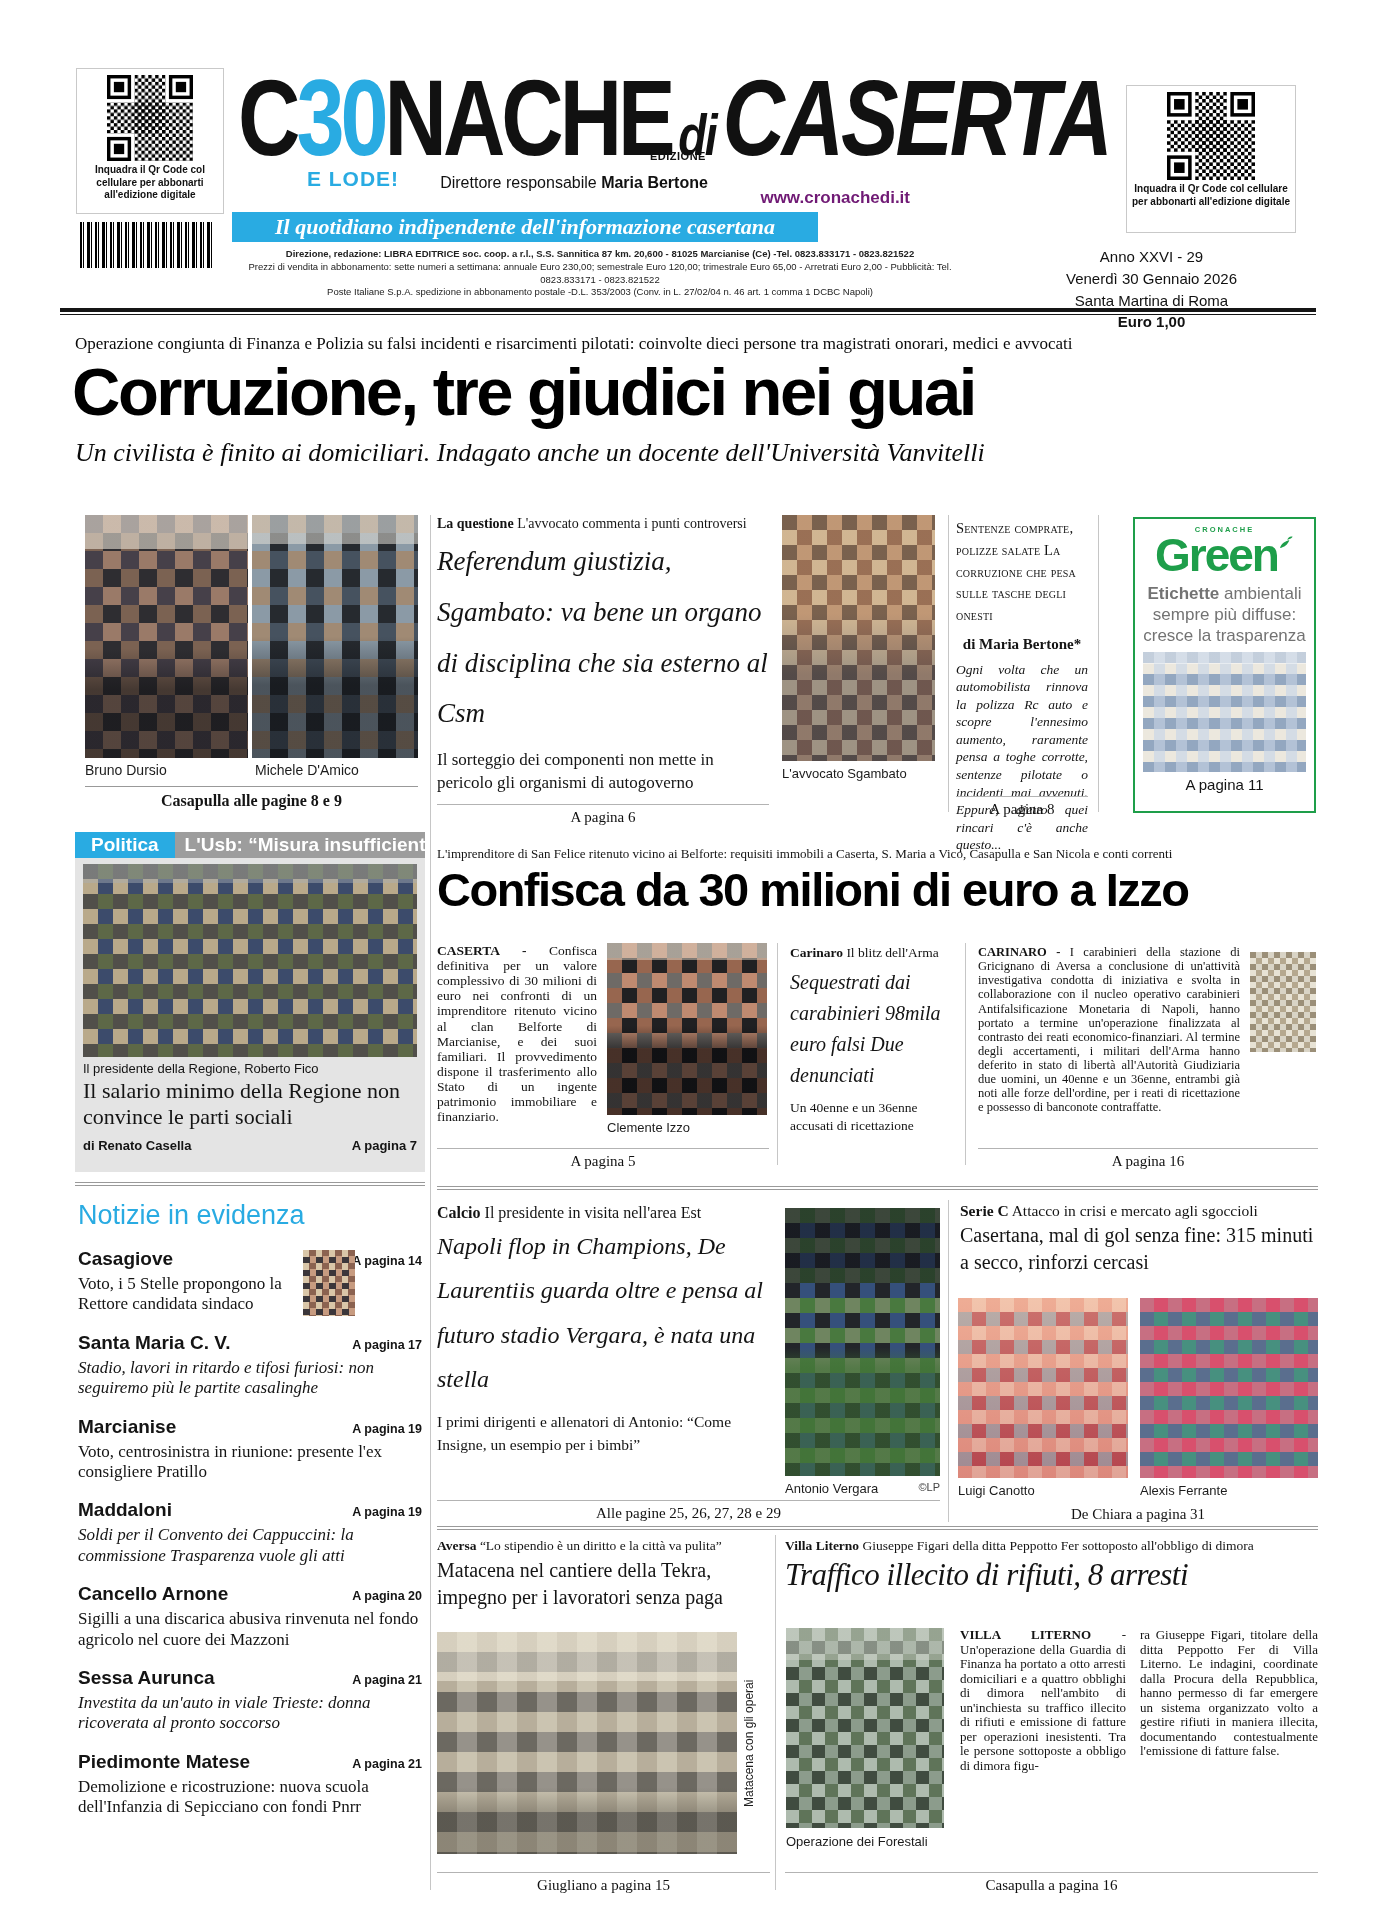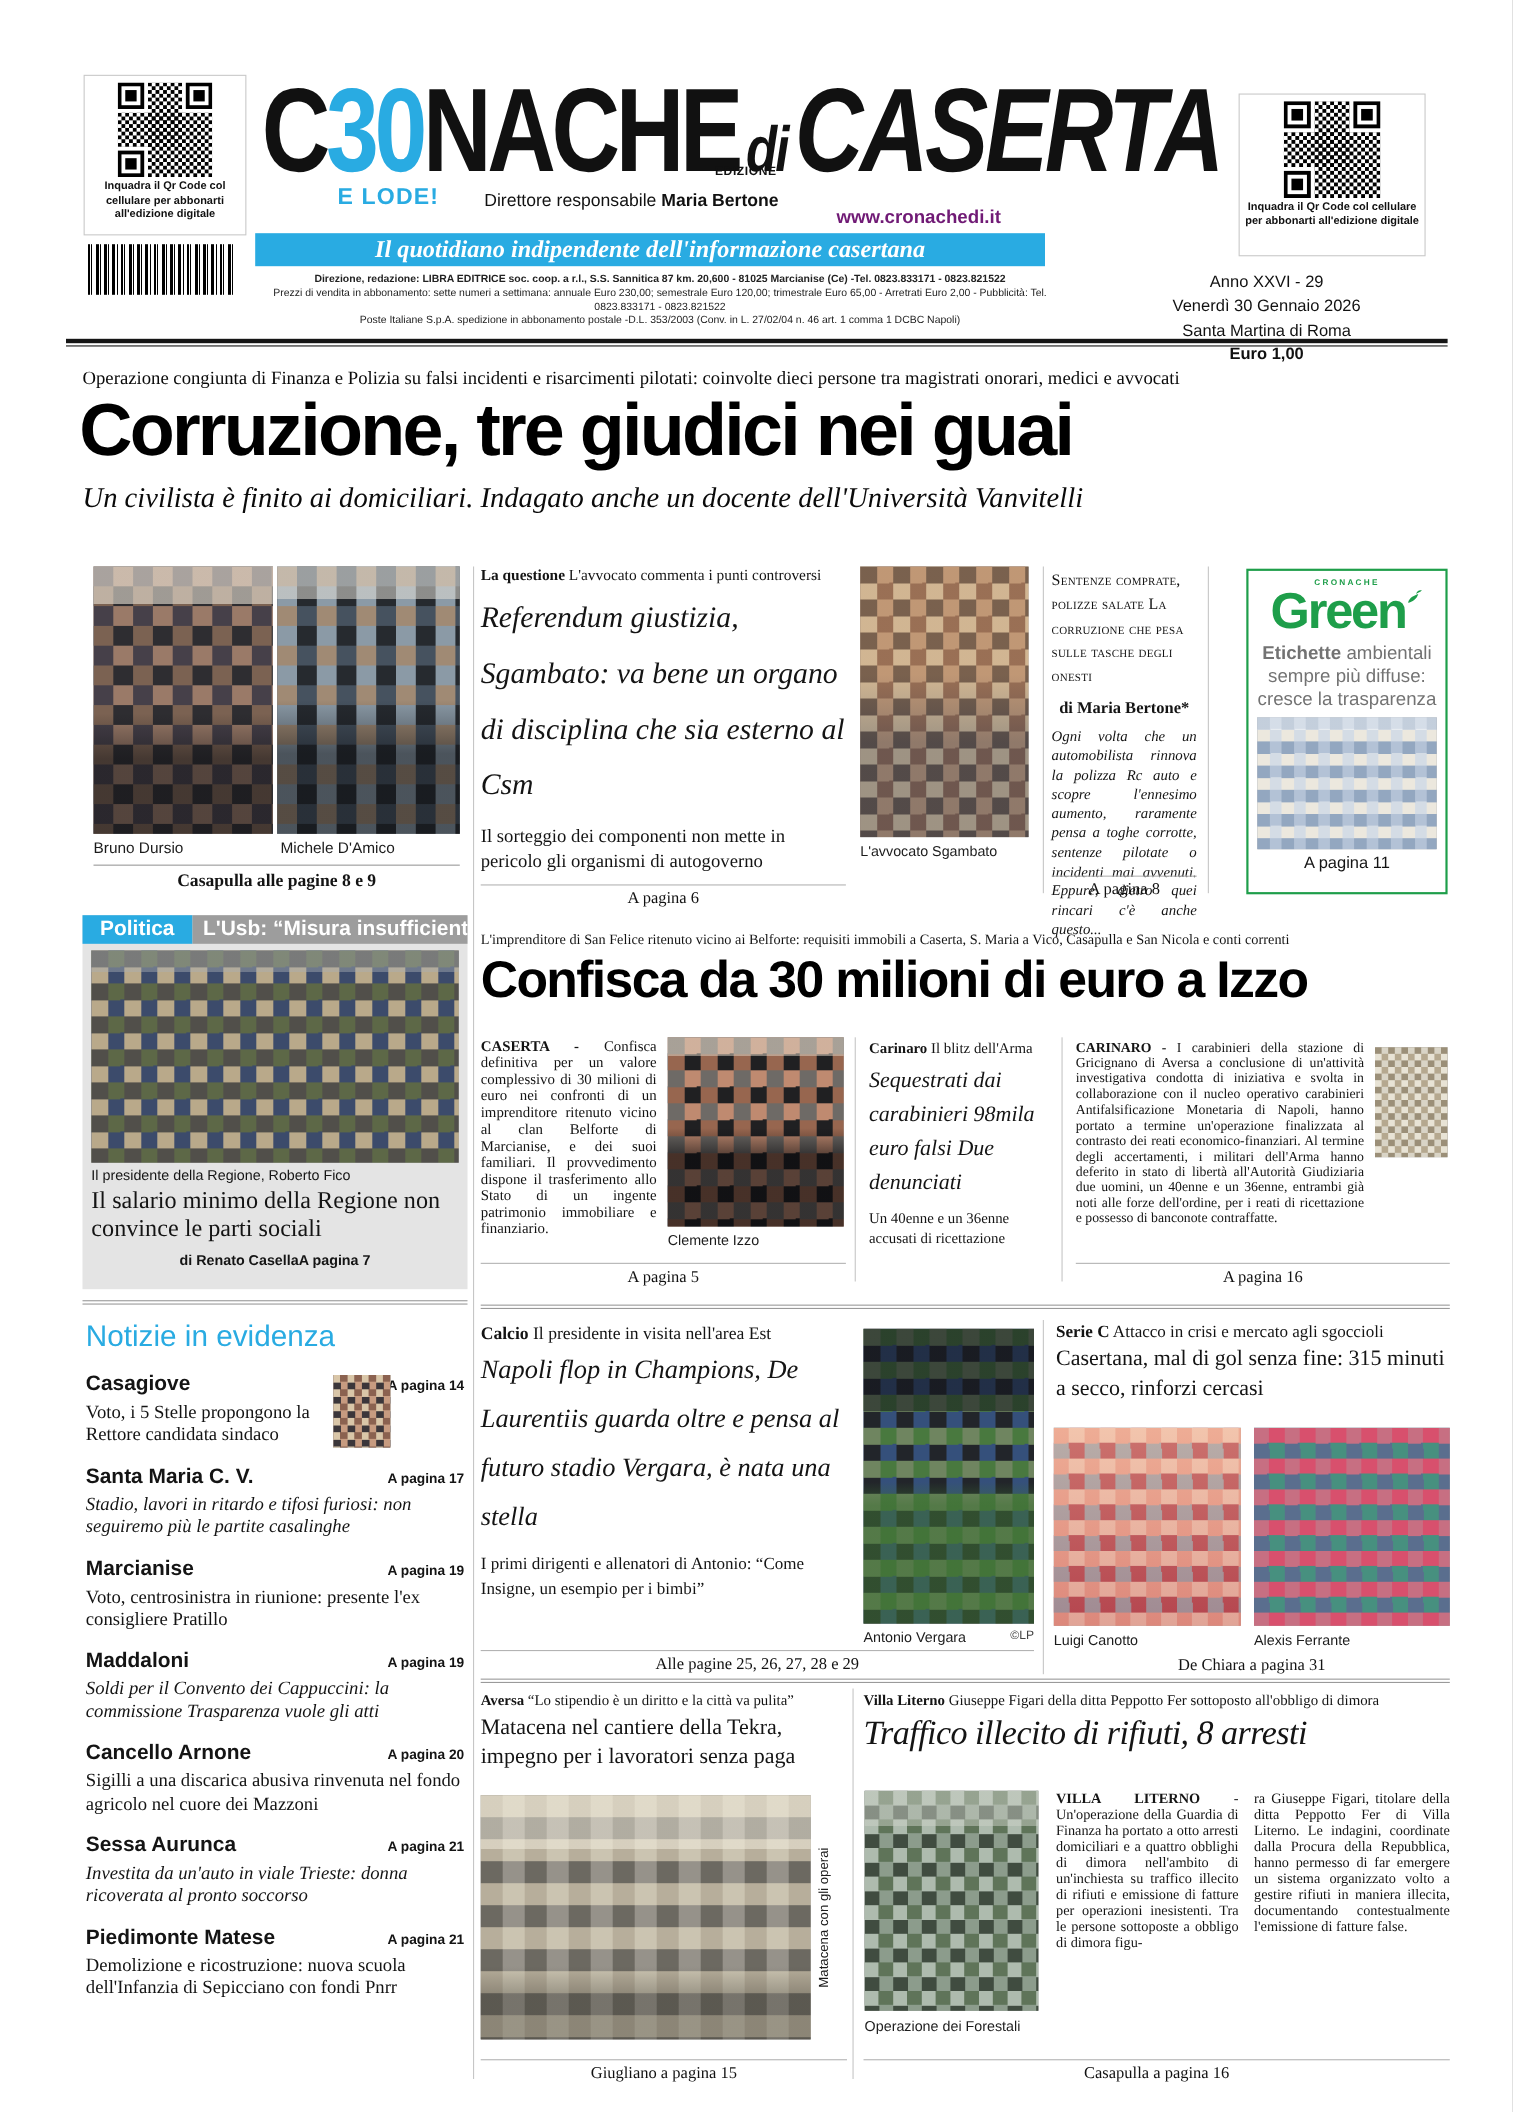--- a/index.html
+++ b/index.html
@@ -95,21 +95,21 @@
   .gb-head b{font-weight:bold}
   .gb-page{font:15px var(--sans);margin-top:4px}
 
   
   .polbox{background:#e4e4e4}
   .pol-head{display:flex;height:26px;font:bold 19px/26px var(--sans);color:#fff}
   .pol-label{background:var(--blue);padding:0 16px}
   .pol-bar{background:#9d9d9d;flex:1;padding:0 10px;white-space:nowrap;overflow:hidden}
   .pol-caption{font:13px var(--sans);padding:4px 8px 0}
   .pol-headline{font:22px/1.18 var(--serif);padding:2px 8px 0}
-  .pol-byrow{display:flex;justify-content:center;font:bold 13px var(--sans);padding:8px 8px 0}
+  .pol-byrow{display:flex;justify-content:space-between;font:bold 13px var(--sans);padding:8px 8px 0}
 
   
   .nz-heading{font:27px var(--sans);color:var(--blue)}
   .nz-item{margin-top:17px}
   .nz-row{display:flex;justify-content:space-between;align-items:baseline}
   .nz-town{font:bold 19px var(--sans)}
   .nz-page{font:bold 12.5px var(--sans)}
   .nz-text{font:17px/1.2 var(--serif);margin-top:4px}
   .nz-italic .nz-text{font-style:italic}
 
@@ -178,21 +178,21 @@
   </div>
   <div class="abs barcode" style="left:80px;top:222px;width:134px;height:46px"></div>
 
   <div class="abs logo" style="left:238px;top:64px"><span>C</span><span class="blue">30</span><span>NACHE</span><span class="di">di</span><span class="caserta">CASERTA</span></div>
   <div class="abs edizione" style="left:650px;top:150px">EDIZIONE</div>
   <div class="abs elode" style="left:294px;top:167px;width:118px">E LODE!</div>
   <div class="abs director" style="left:238px;top:174px;width:672px">
     <span>Direttore responsabile</span>&nbsp;<b>Maria Bertone</b>
   </div>
   <div class="abs website" style="left:238px;top:188px;width:672px">www.cronachedi.it</div>
-  <div class="abs banner" style="left:232px;top:212px;width:718px;height:30px">Il quotidiano indipendente dell'informazione casertana</div>
+  <div class="abs banner" style="left:232px;top:212px;width:586px;height:30px">Il quotidiano indipendente dell'informazione casertana</div>
   <div class="abs fineprint" style="left:220px;top:248px;width:760px">
     <div>Direzione, redazione: LIBRA EDITRICE soc. coop. a r.l., S.S. Sannitica 87 km. 20,600 - 81025 Marcianise (Ce) -Tel. 0823.833171 - 0823.821522</div>
     <div class="light">Prezzi di vendita in abbonamento: sette numeri a settimana: annuale Euro 230,00; semestrale Euro 120,00; trimestrale Euro 65,00  -  Arretrati Euro 2,00 - Pubblicità: Tel. 0823.833171 - 0823.821522</div>
     <div class="light">Poste Italiane S.p.A. spedizione in abbonamento postale -D.L. 353/2003 (Conv. in L. 27/02/04 n. 46 art. 1 comma 1 DCBC Napoli)</div>
   </div>
 
   <div class="abs qrbox" style="left:1126px;top:85px;width:170px;height:148px">
     <svg viewBox="0 0 25 25" width="88" height="88">
       <rect width="25" height="25" fill="#fff"></rect>
       <defs>

